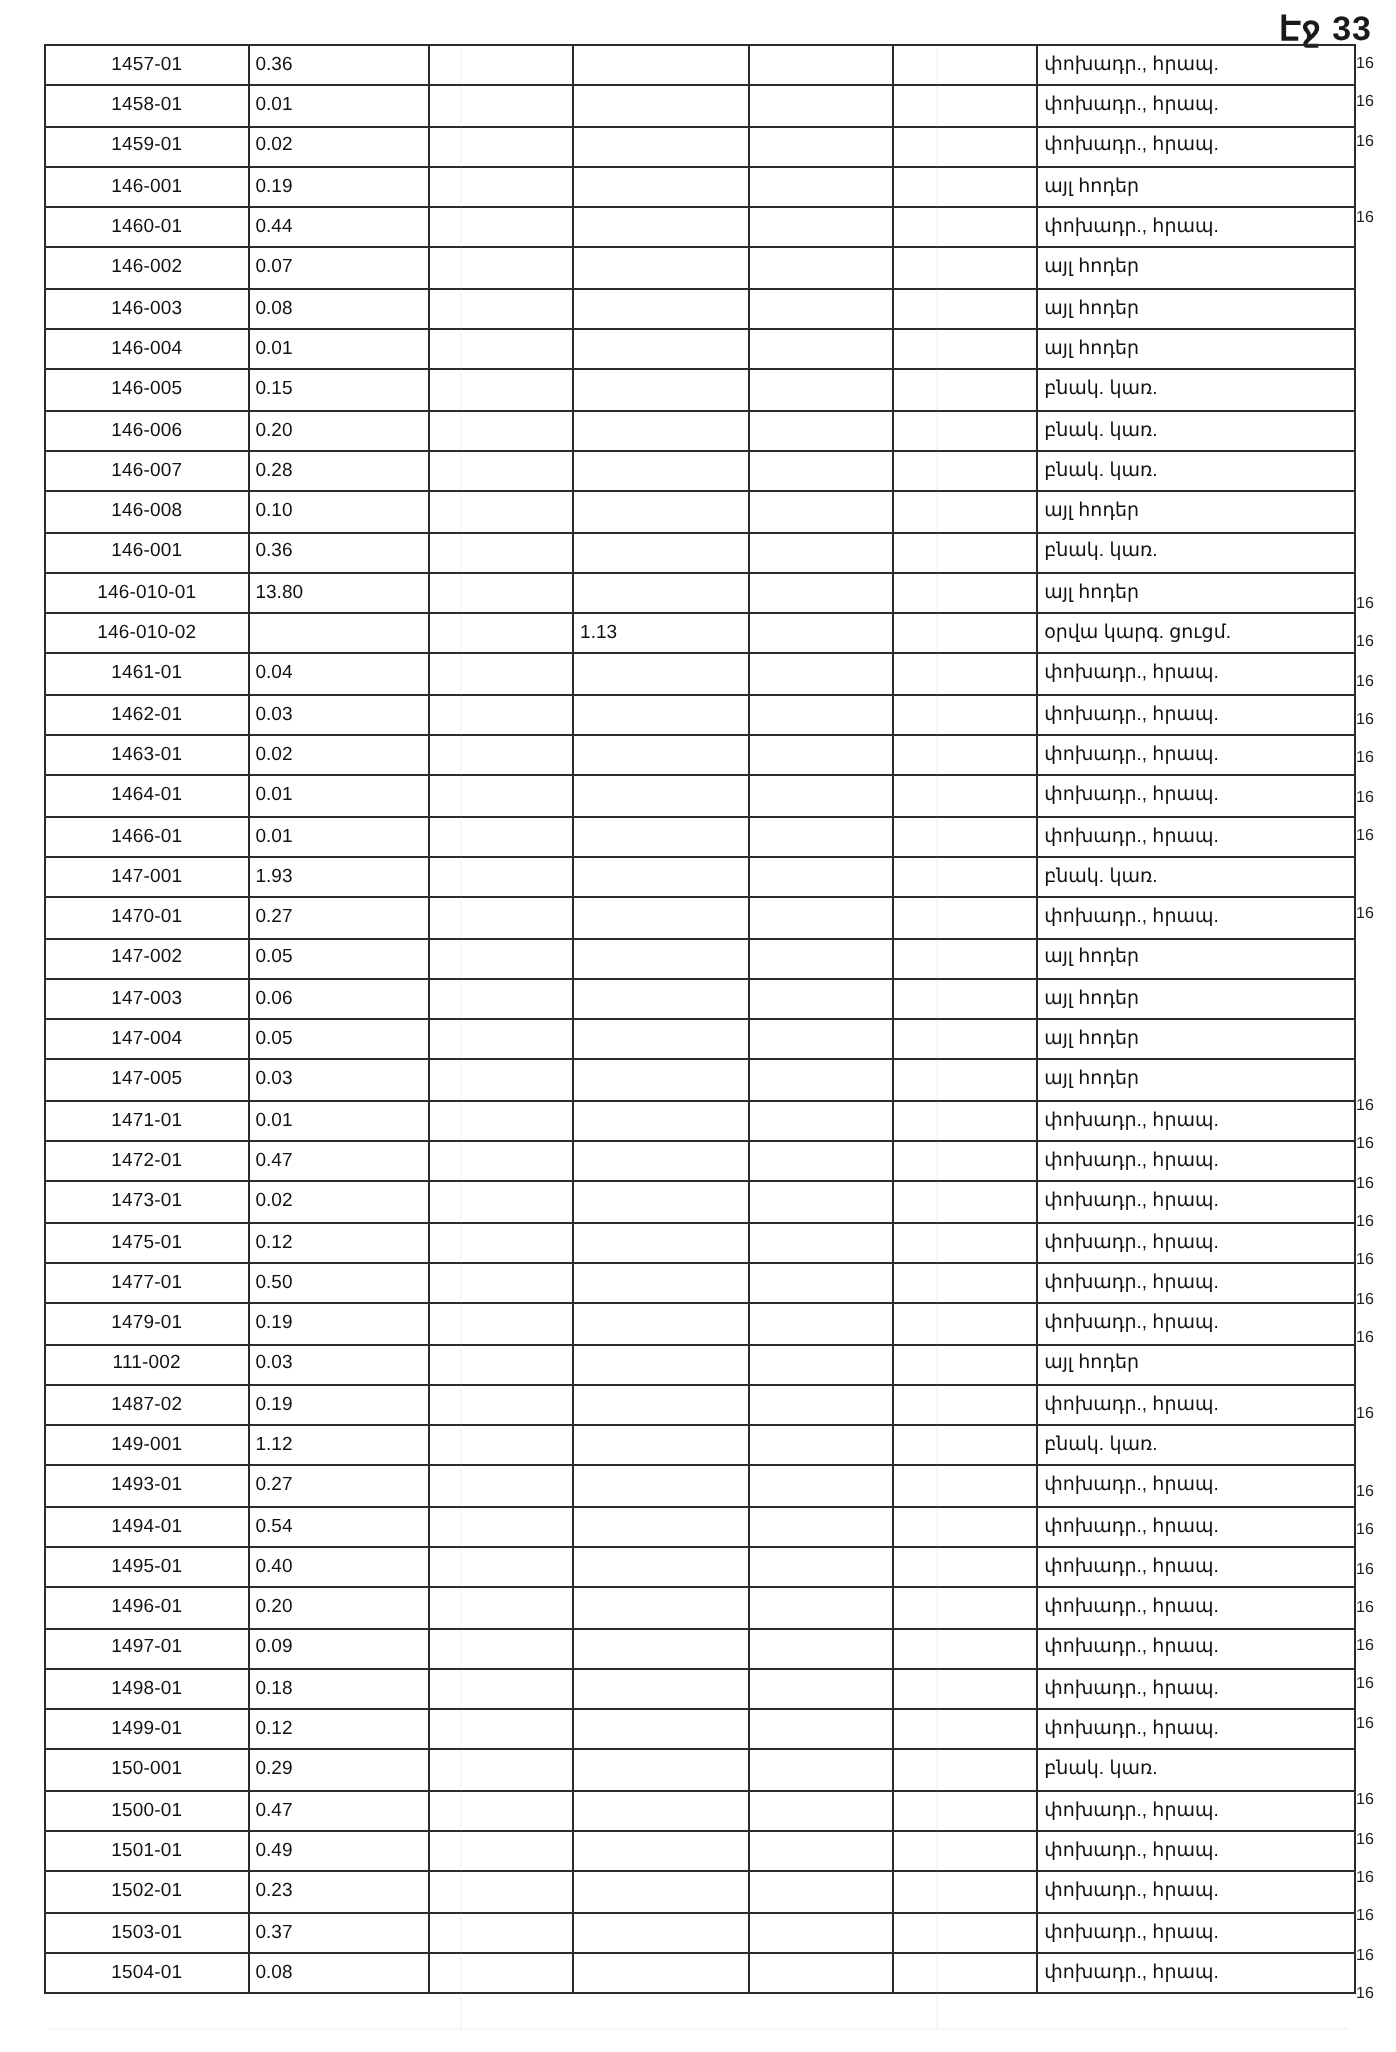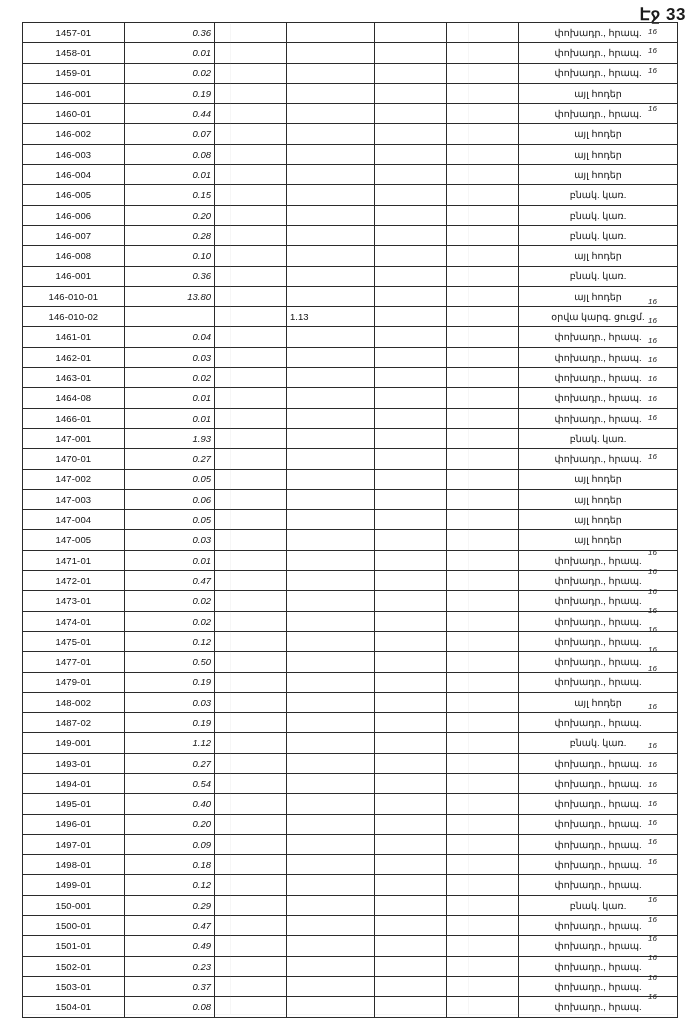--- a/index.html
+++ b/index.html
@@ -52,42 +52,40 @@
     white-space: nowrap;
   }
   td.c-code {
     width: 82px;
     text-align: center;
     font-size: 9.5px;
     letter-spacing: 0.1px;
   }
   td.c-val1 {
     width: 72px;
-    text-align: right;
-    font-style: italic;
+    text-align: left;
   }
   td.c-blank {
     width: 56px;
   }
   td.c-val2 {
     width: 70px;
     text-align: left;
   }
   td.c-note {
     width: 132px;
-    text-align: center;
+    text-align: left;
     padding-left: 4px;
     font-size: 9.5px;
   }
   .tail-col {
     position: absolute;
     top: 22px;
-    left: 648px;
+    left: 678px;
     width: 20px;
-    font-style: italic;
   }
   .tail-col div {
     height: 19.3px;
     font-size: 8px;
     line-height: 19.3px;
     color: #222;
     white-space: nowrap;
   }
   .noise {
     position: absolute;
@@ -270,21 +268,21 @@
           <tr>
             <td class="c-code">1463-01</td>
             <td class="c-val1">0.02</td>
             <td class="c-blank"></td>
             <td class="c-val2"></td>
             <td class="c-blank"></td>
             <td class="c-blank"></td>
             <td class="c-note">փոխադր., հրապ.</td>
           </tr>
           <tr>
-            <td class="c-code">1464-08</td>
+            <td class="c-code">1464-01</td>
             <td class="c-val1">0.01</td>
             <td class="c-blank"></td>
             <td class="c-val2"></td>
             <td class="c-blank"></td>
             <td class="c-blank"></td>
             <td class="c-note">փոխադր., հրապ.</td>
           </tr>
           <tr>
             <td class="c-code">1466-01</td>
             <td class="c-val1">0.01</td>
@@ -369,29 +367,20 @@
           <tr>
             <td class="c-code">1473-01</td>
             <td class="c-val1">0.02</td>
             <td class="c-blank"></td>
             <td class="c-val2"></td>
             <td class="c-blank"></td>
             <td class="c-blank"></td>
             <td class="c-note">փոխադր., հրապ.</td>
           </tr>
           <tr>
-            <td class="c-code">1474-01</td>
-            <td class="c-val1">0.02</td>
-            <td class="c-blank"></td>
-            <td class="c-val2"></td>
-            <td class="c-blank"></td>
-            <td class="c-blank"></td>
-            <td class="c-note">փոխադր., հրապ.</td>
-          </tr>
-          <tr>
             <td class="c-code">1475-01</td>
             <td class="c-val1">0.12</td>
             <td class="c-blank"></td>
             <td class="c-val2"></td>
             <td class="c-blank"></td>
             <td class="c-blank"></td>
             <td class="c-note">փոխադր., հրապ.</td>
           </tr>
           <tr>
             <td class="c-code">1477-01</td>
@@ -405,21 +394,21 @@
           <tr>
             <td class="c-code">1479-01</td>
             <td class="c-val1">0.19</td>
             <td class="c-blank"></td>
             <td class="c-val2"></td>
             <td class="c-blank"></td>
             <td class="c-blank"></td>
             <td class="c-note">փոխադր., հրապ.</td>
           </tr>
           <tr>
-            <td class="c-code">148-002</td>
+            <td class="c-code">111-002</td>
             <td class="c-val1">0.03</td>
             <td class="c-blank"></td>
             <td class="c-val2"></td>
             <td class="c-blank"></td>
             <td class="c-blank"></td>
             <td class="c-note">այլ հոդեր</td>
           </tr>
           <tr>
             <td class="c-code">1487-02</td>
             <td class="c-val1">0.19</td>

